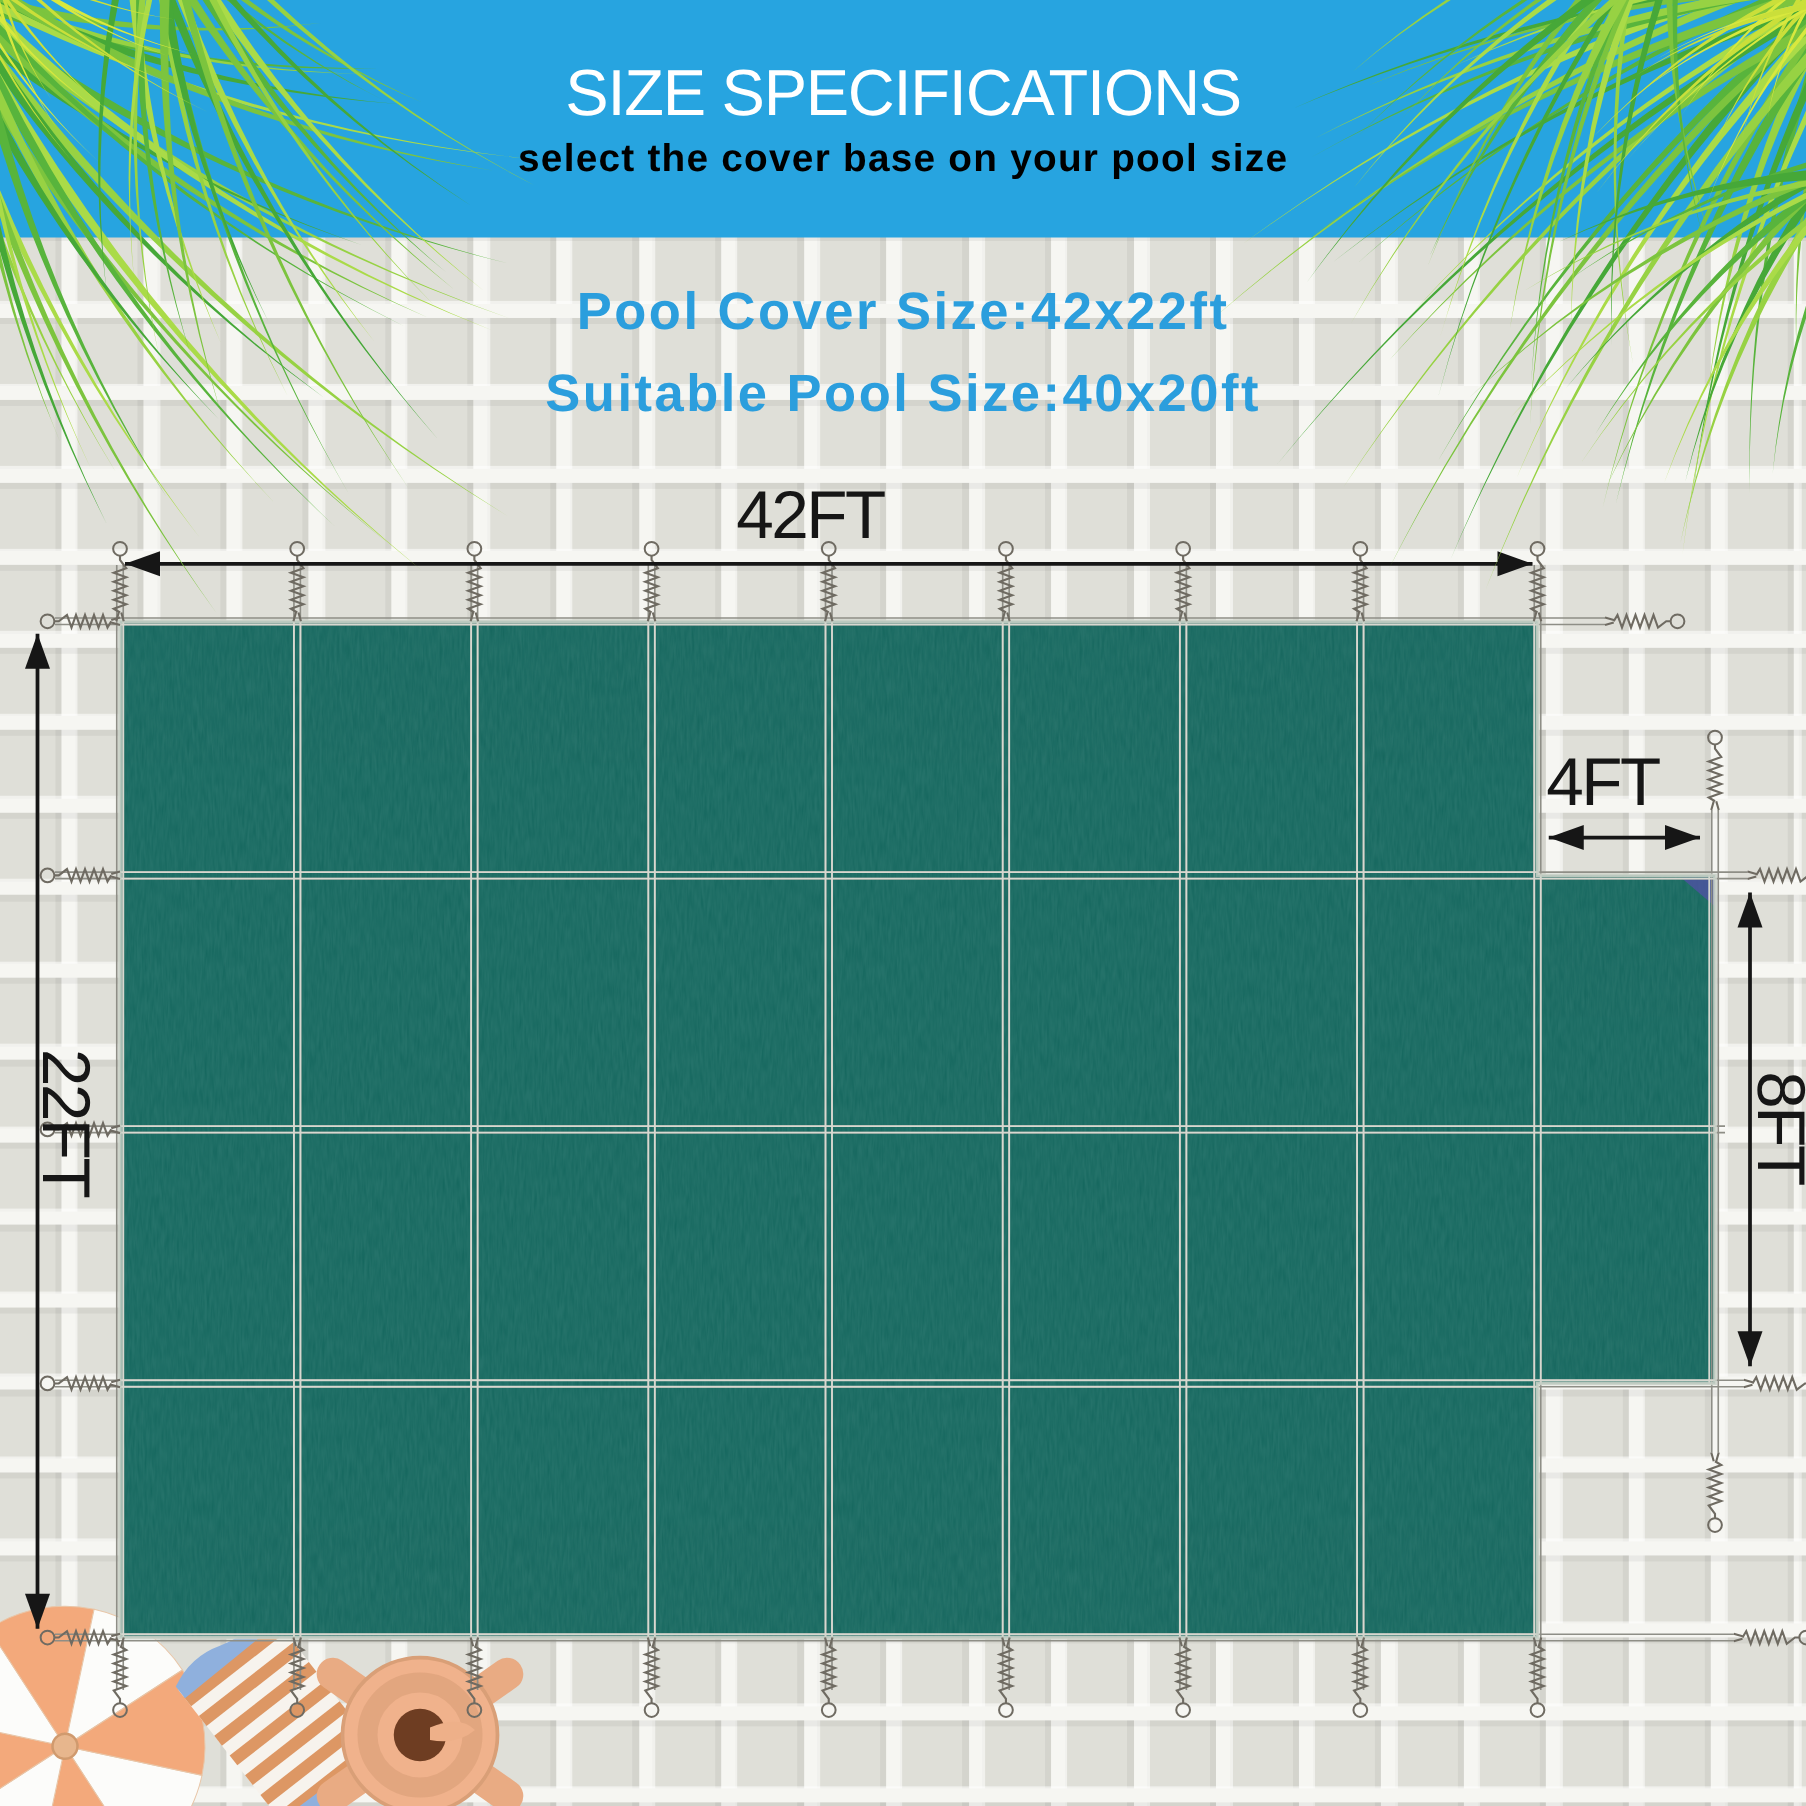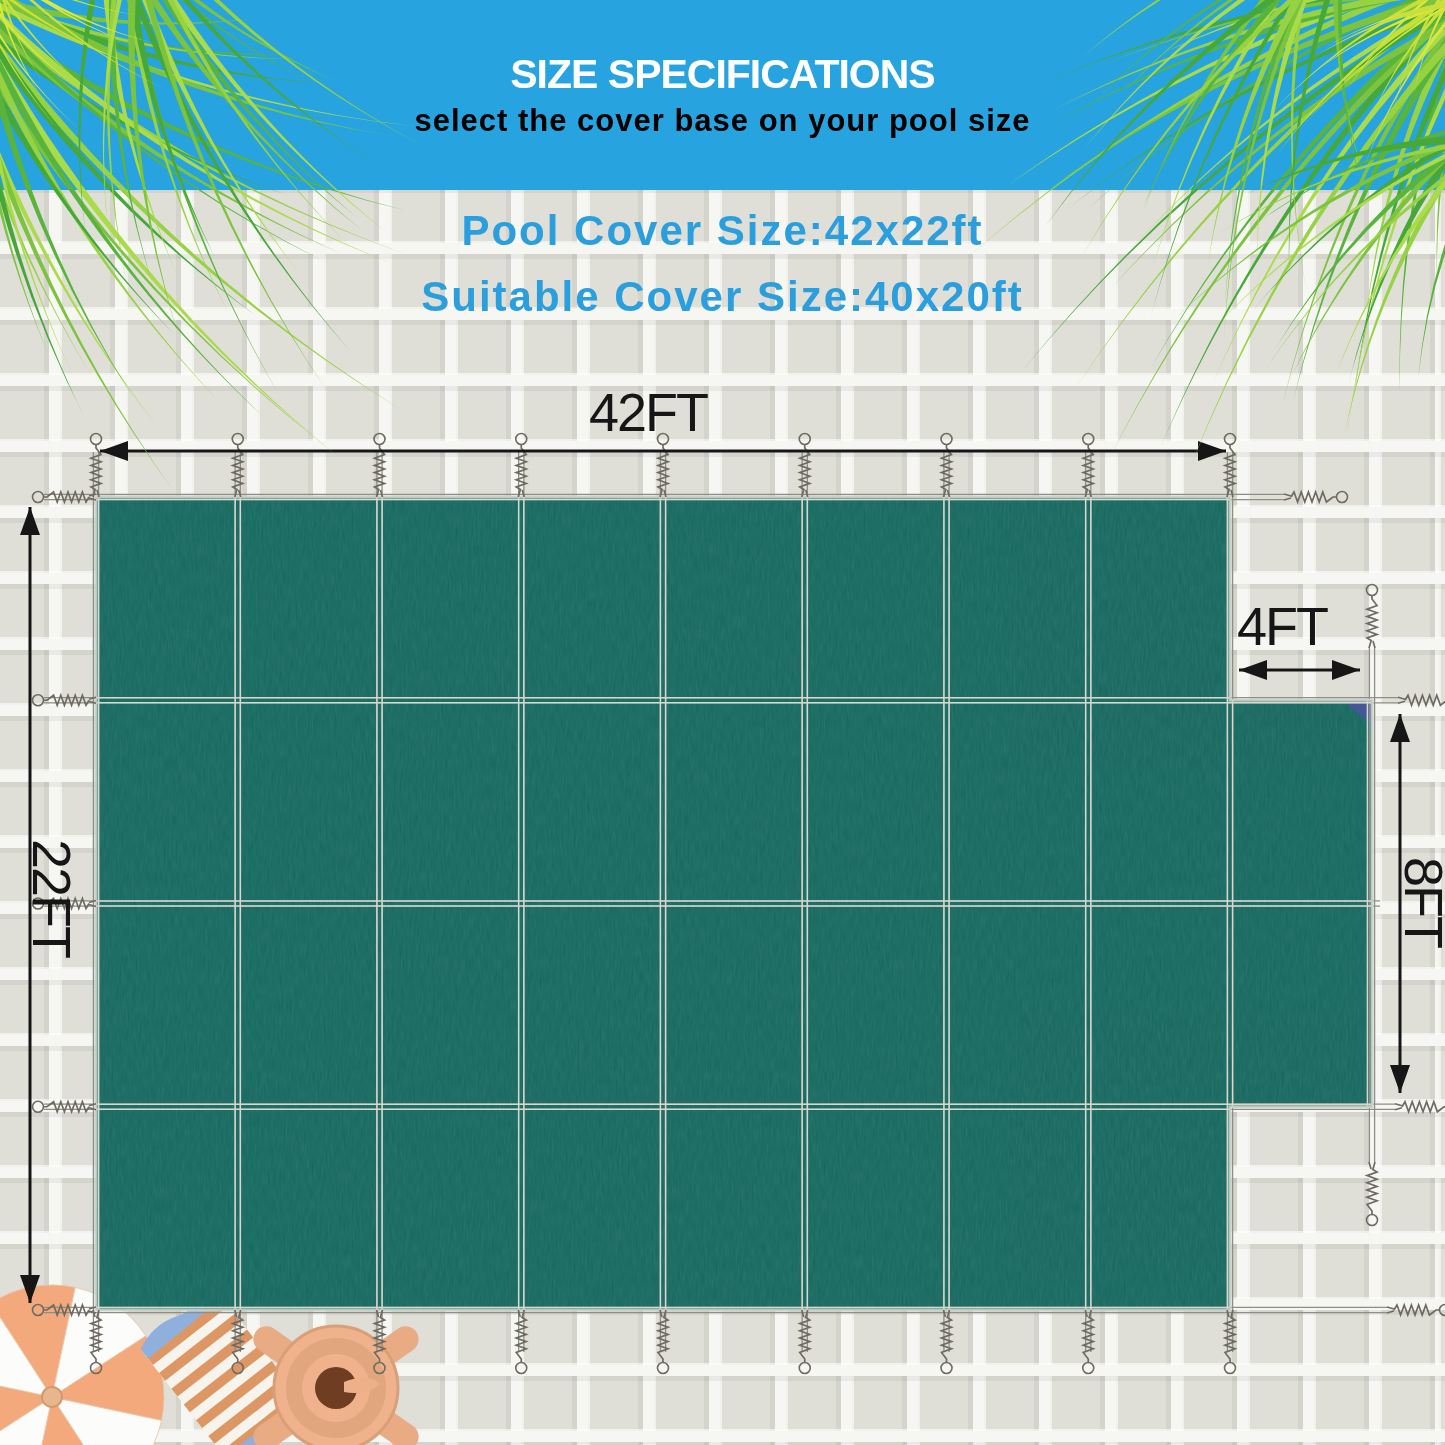--- a/index.html
+++ b/index.html
@@ -6,24 +6,24 @@
   html,body{background:#fff}
   body{width:1445px;height:1445px;font-family:"Liberation Sans",sans-serif}
   .stage{position:relative;width:1445px;height:1445px;overflow:hidden;background:#e3e3dd}
   .tiles{position:absolute;inset:0;background-color:#dfdfd8;
     background-image:
       repeating-linear-gradient(0deg, rgba(255,255,255,.55) 0 2px, rgba(255,255,255,0) 2px 50px, rgba(0,0,0,.05) 50px 55px, #f6f6f2 55px 66px),
       repeating-linear-gradient(90deg, rgba(255,255,255,.55) 0 2px, rgba(255,255,255,0) 2px 50px, rgba(0,0,0,.05) 50px 55px, #f6f6f2 55px 66px);
     background-position:-6px 184px;}
   .banner{position:absolute;left:0;top:0;width:1445px;height:190px;background:var(--banner-blue,#27a4e0);
     display:flex;flex-direction:column;align-items:center;justify-content:center;gap:10px}
-  .banner .title{color:#ffffff;font-weight:bold;font-size:41px;letter-spacing:-1px;line-height:1;white-space:nowrap}
+  .banner .title{color:#ffffff;font-weight:normal;font-size:52px;letter-spacing:-1px;line-height:1;white-space:nowrap}
   .banner .subtitle{color:#000000;font-weight:bold;font-size:31px;letter-spacing:1px;line-height:1;white-space:nowrap}
   #diagram{position:absolute;inset:0;width:1445px;height:1445px}
-  .specs{position:absolute;top:198px;left:0;width:1445px;text-align:center;
+  .specs{position:absolute;top:216px;left:0;width:1445px;text-align:center;
     color:var(--text-blue,#2b9edd);font-weight:bold;font-size:42px;line-height:66px;letter-spacing:2px}
   .dim-label{position:absolute;font-size:54px;font-weight:400;color:#161616;letter-spacing:-2px;
     white-space:nowrap;transform:translate(-50%,-50%);line-height:1}
   .dim-label.rot{transform:translate(-50%,-50%) rotate(90deg)}
 </style>
 </head>
 <body>
 
 <div class="stage">
   <div class="tiles"></div>
@@ -417,20 +417,20 @@
           <path d="M1464.2,-3.8 Q1377.8,21.5 1306.7,77.7 Q1378.4,22.9 1466.4,0.6 Z" fill="#d8e83e"></path>
           <path d="M1452.7,1.0 Q1375.4,16.6 1309.1,60.1 Q1376.0,18.1 1454.6,5.9 Z" fill="#cadf3a"></path>
           <path d="M1468.8,-1.6 Q1392.1,8.8 1324.6,47.5 Q1392.4,9.8 1469.9,1.6 Z" fill="#d8e83e"></path>
           <path d="M1478.2,-2.9 Q1417.1,3.1 1361.9,31.4 Q1417.5,4.7 1479.7,2.5 Z" fill="#cadf3a"></path>
         </g>
       </g>
     </svg>
 
   <div class="specs">
     <div>Pool Cover Size:42x22ft</div>
-    <div>Suitable Cover Size:40x20ft</div>
+    <div>Suitable Pool Size:40x20ft</div>
   </div>
 
   <div class="dim-label" style="left:648px;top:412px">42FT</div>
   <div class="dim-label rot" style="left:52px;top:898px">22FT</div>
   <div class="dim-label" style="left:1282px;top:626px">4FT</div>
   <div class="dim-label rot" style="left:1424px;top:902px">8FT</div>
 </div>
 
 </body></html>

